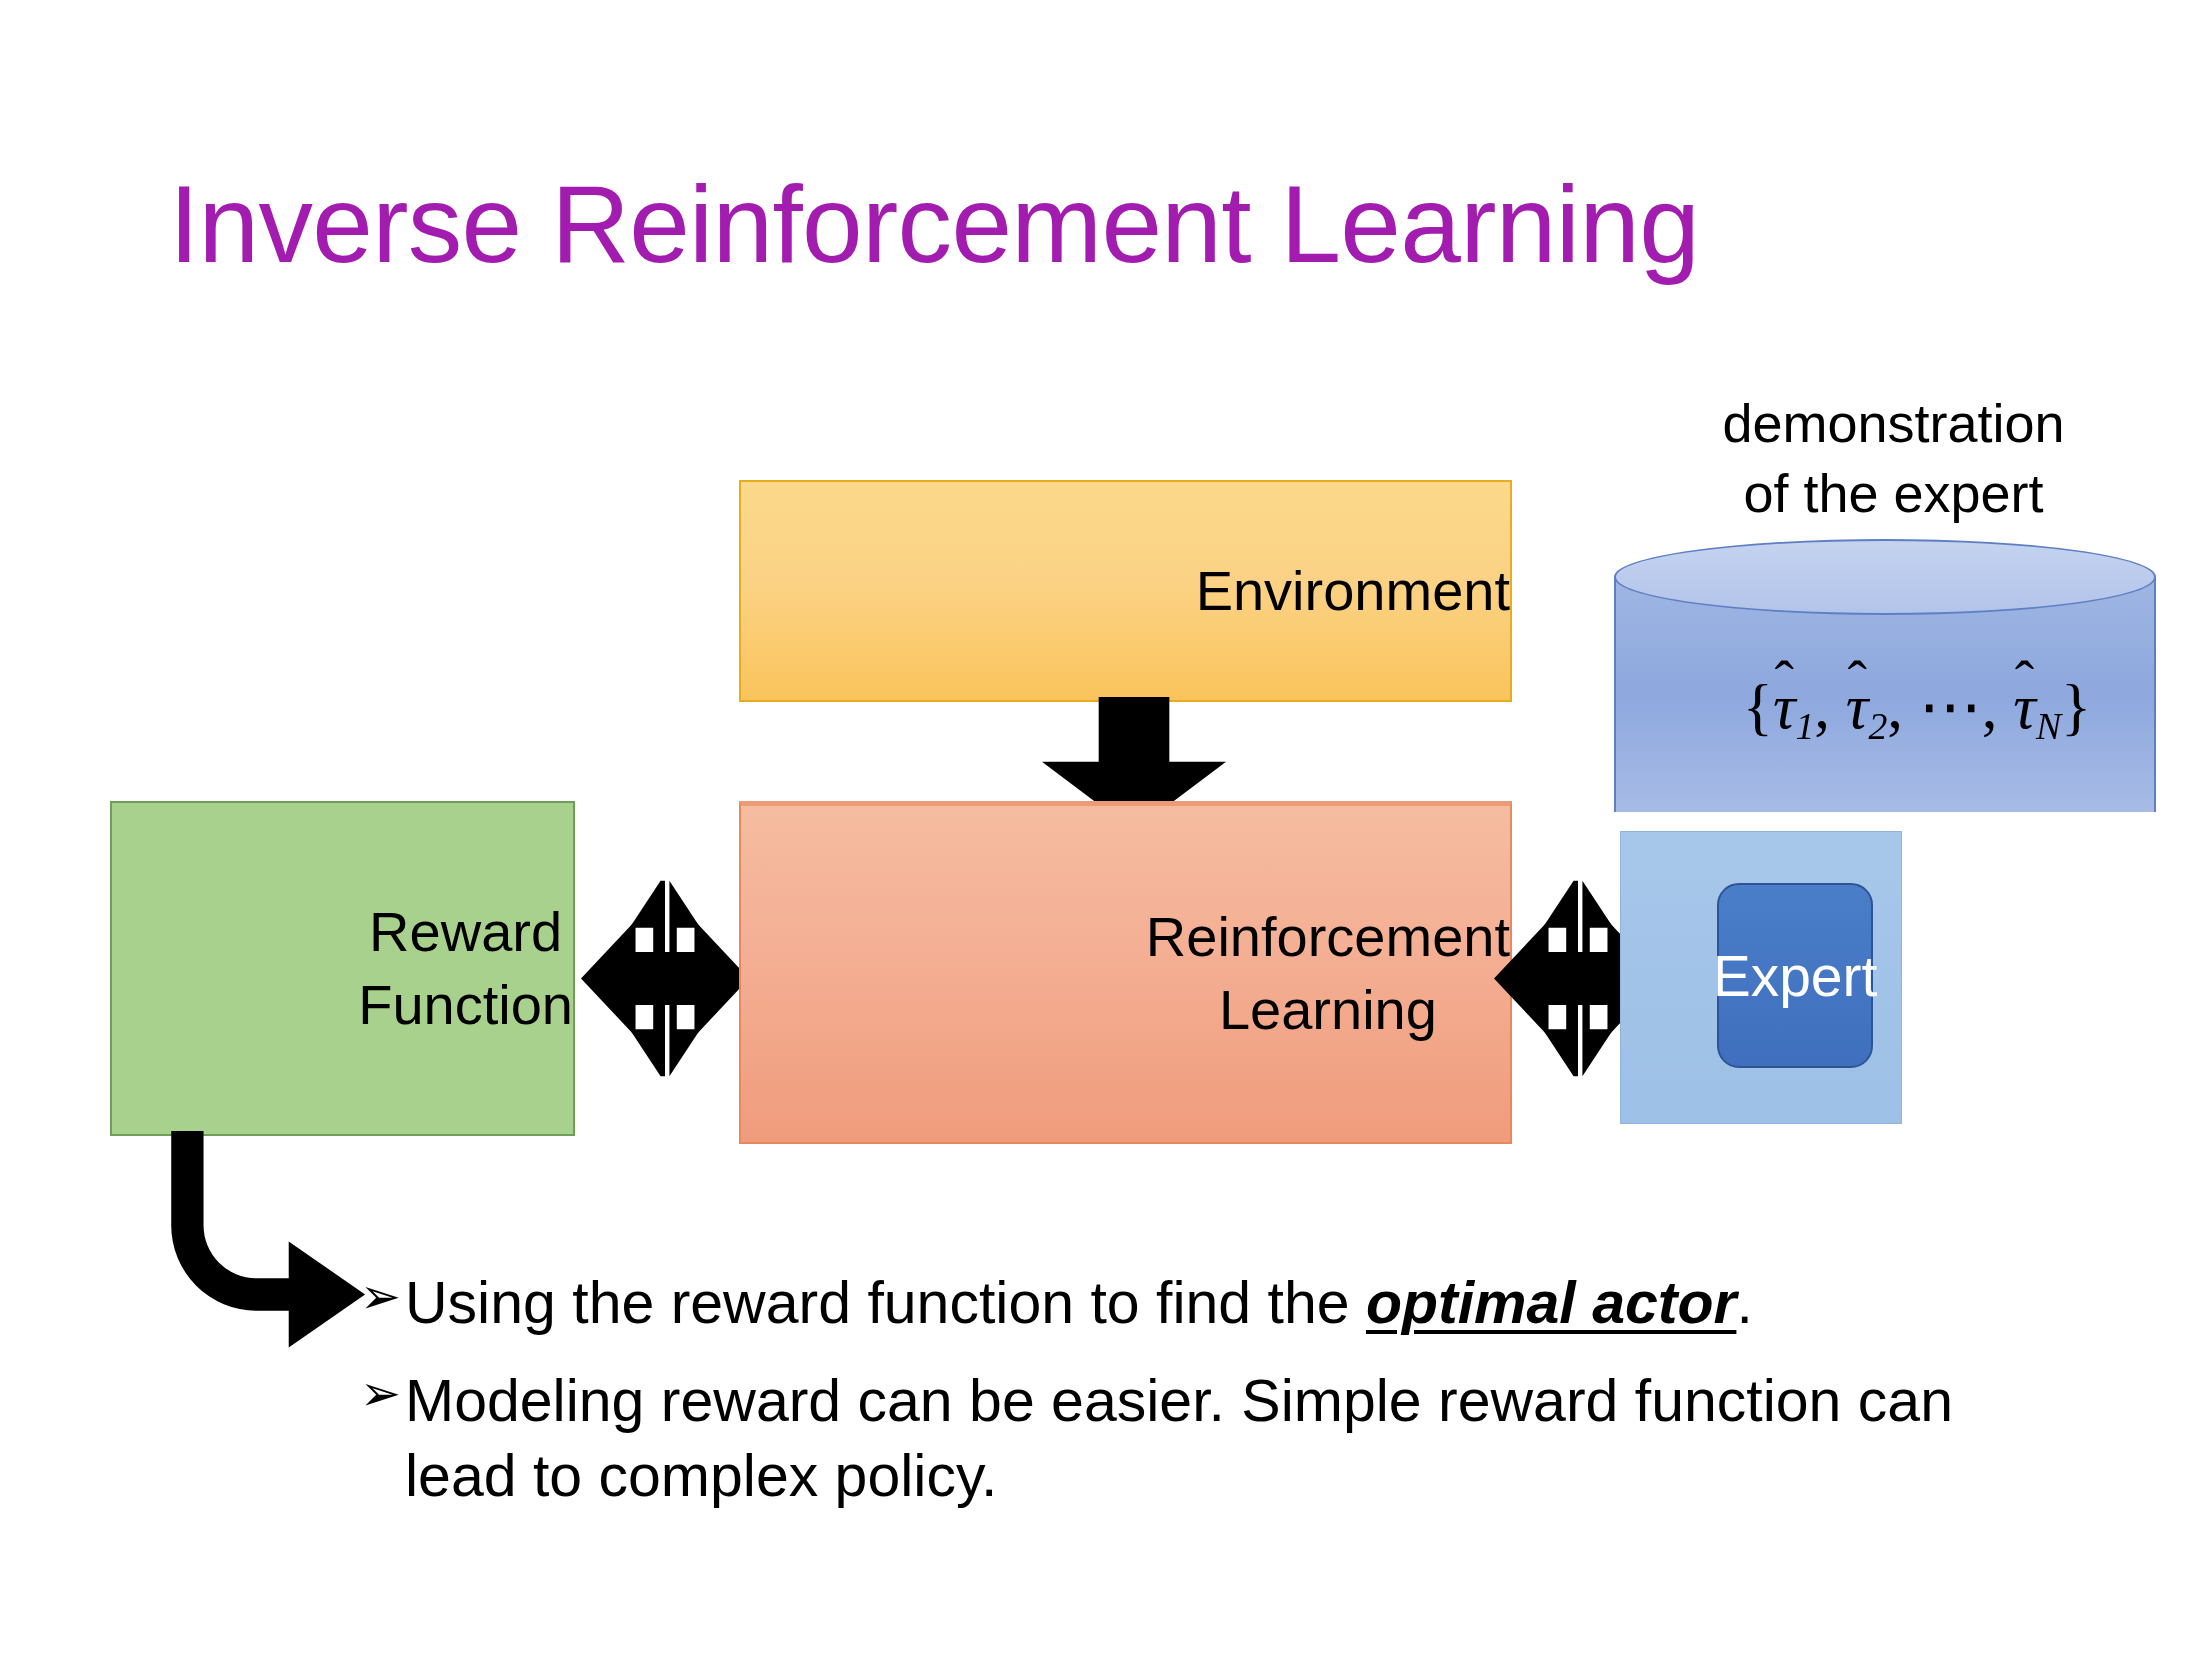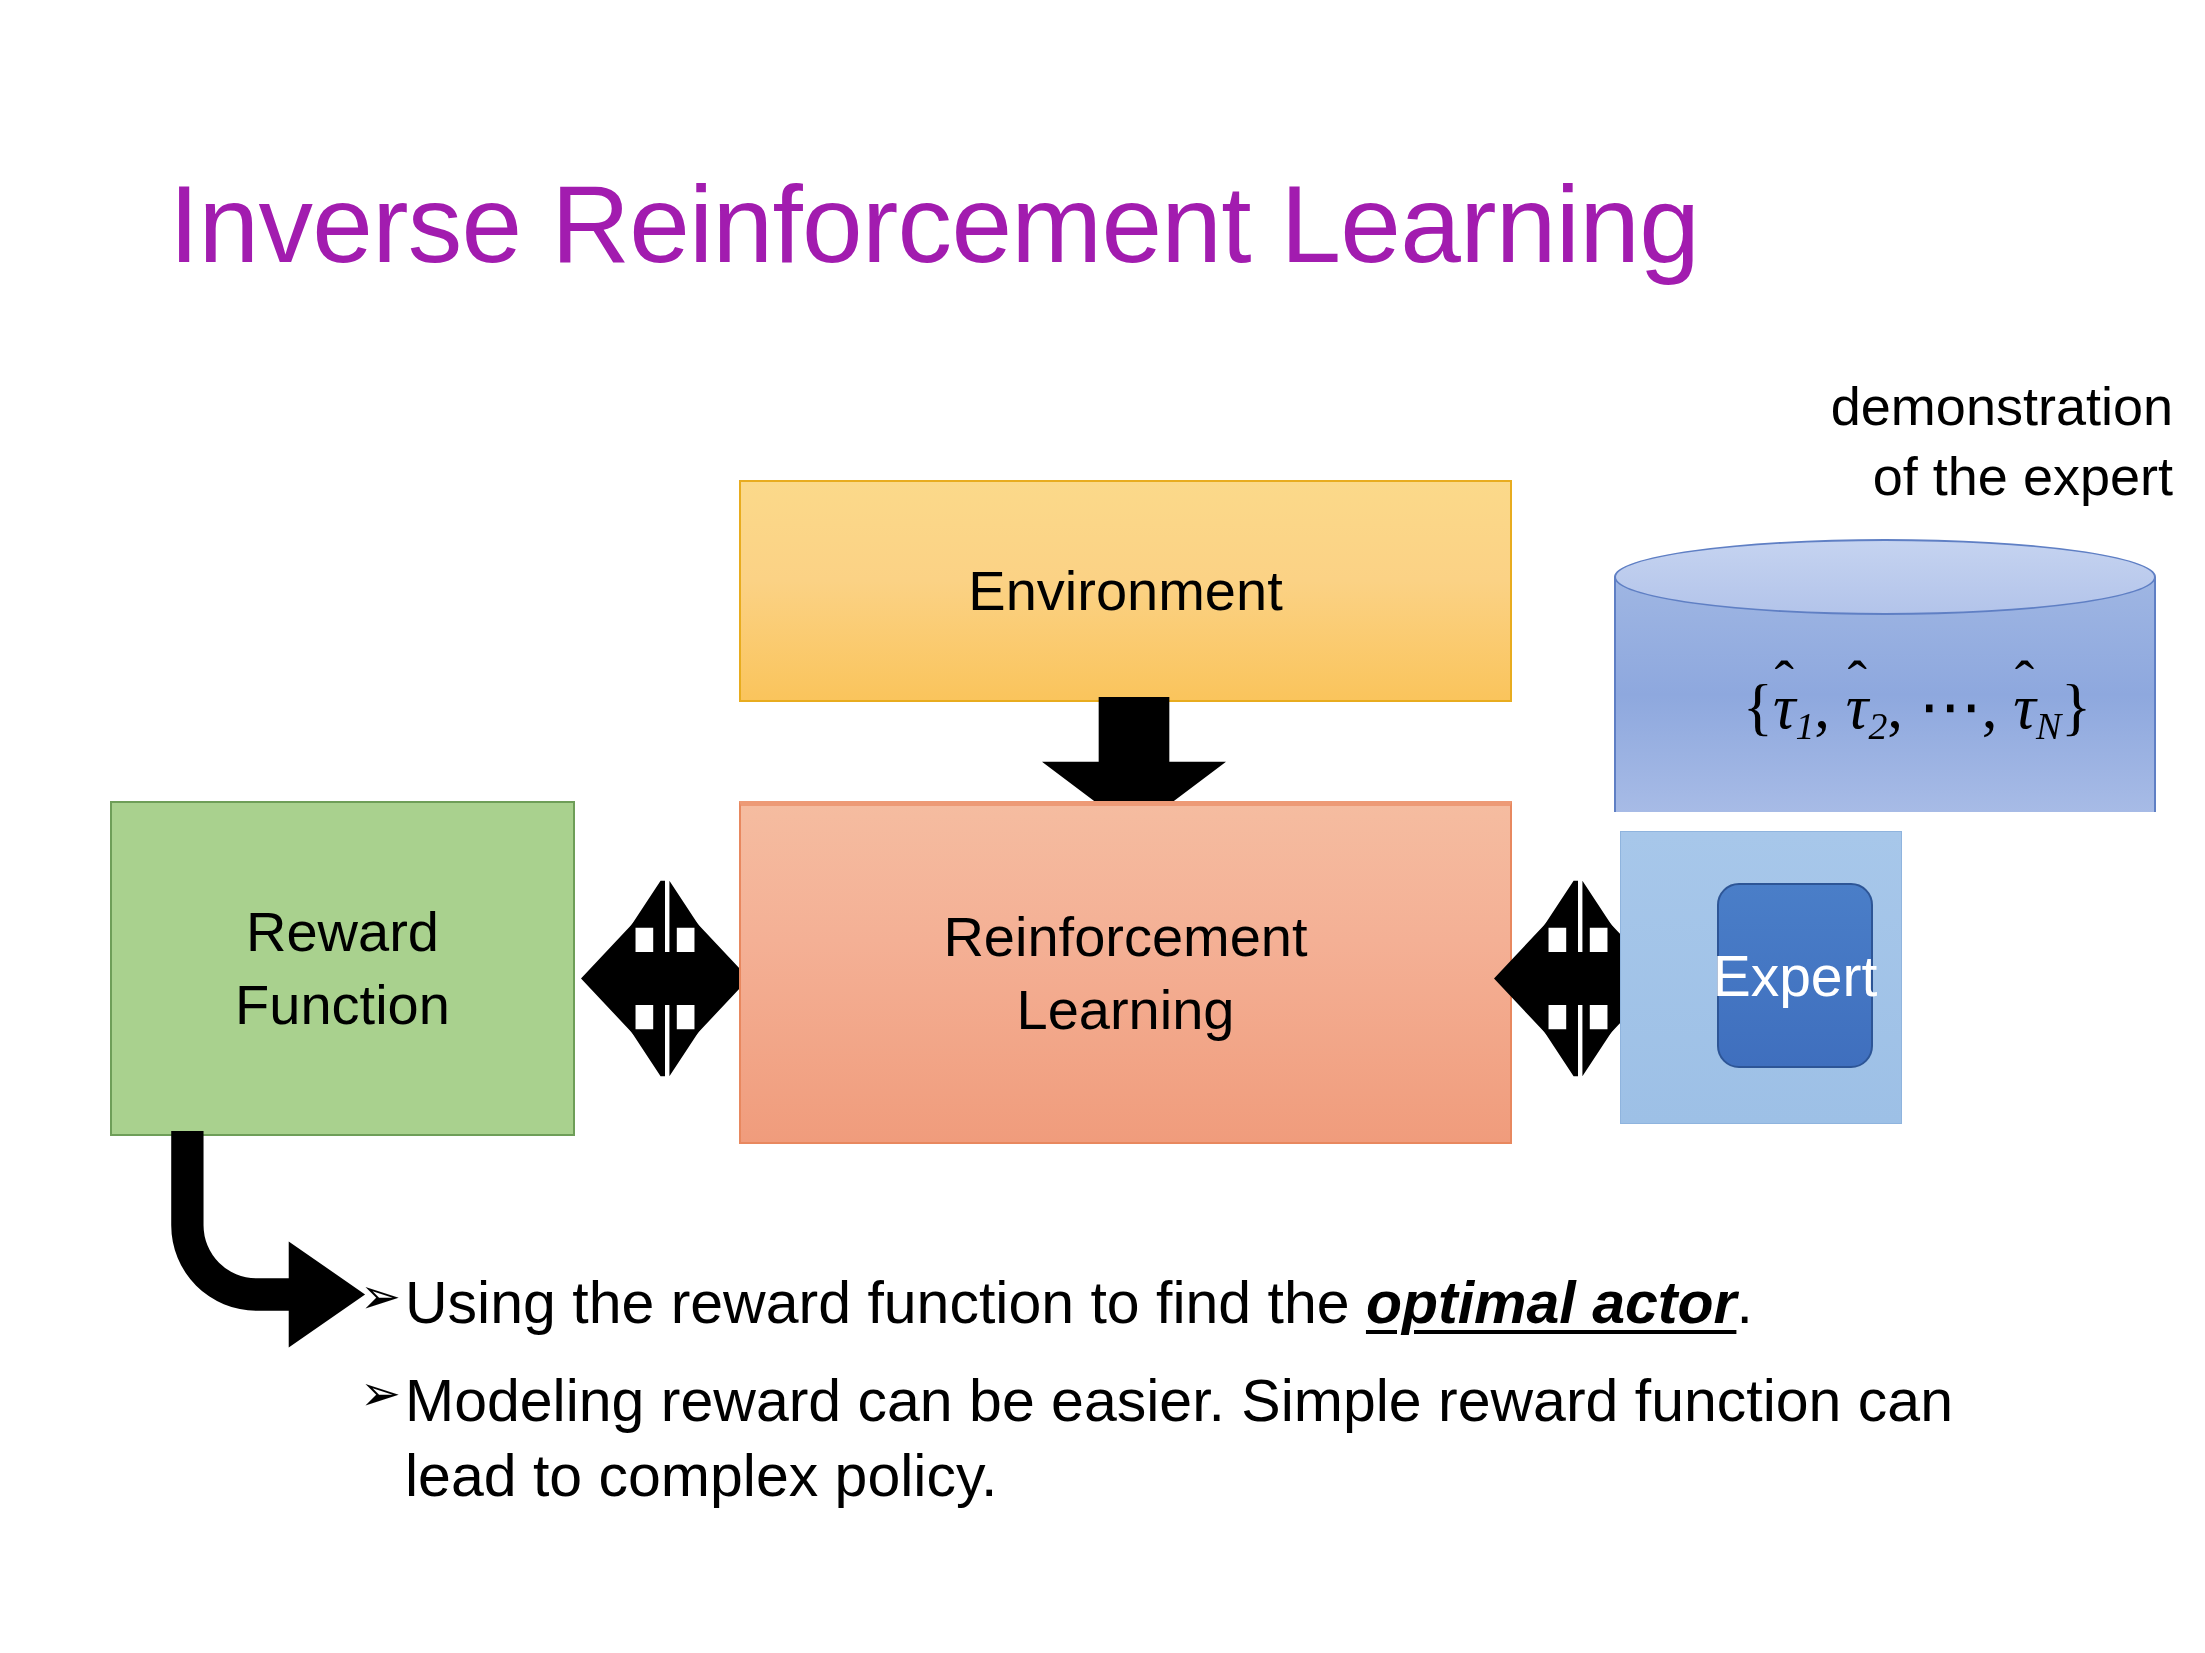--- a/index.html
+++ b/index.html
@@ -37,21 +37,21 @@
     color: #a21caf;
     white-space: nowrap;
   }
 
   
   .proc-box {
     position: absolute;
     box-sizing: border-box;
     display: flex;
     align-items: center;
-    justify-content: center;
+    justify-content: flex-end;
     text-align: center;
     font-size: 56px;
     line-height: 1.30;
     color: #000000;
   }
 
   #env-box {
     left: 739px;
     top: 480px;
     width: 773px;
@@ -84,23 +84,23 @@
     position: absolute;
     left: 1614px;
     top: 368px;
     width: 559px;
     height: 779px;
   }
 
   #demo-caption {
     position: absolute;
     left: 0;
-    top: 3px;
+    top: 20px;
     width: 559px;
-    text-align: right;
+    text-align: center;
     font-size: 54px;
     line-height: 1.30;
     color: #000000;
   }
 
   #expert-container {
     position: absolute;
     left: 5.9px;
     top: 463px;
     width: 282px;

